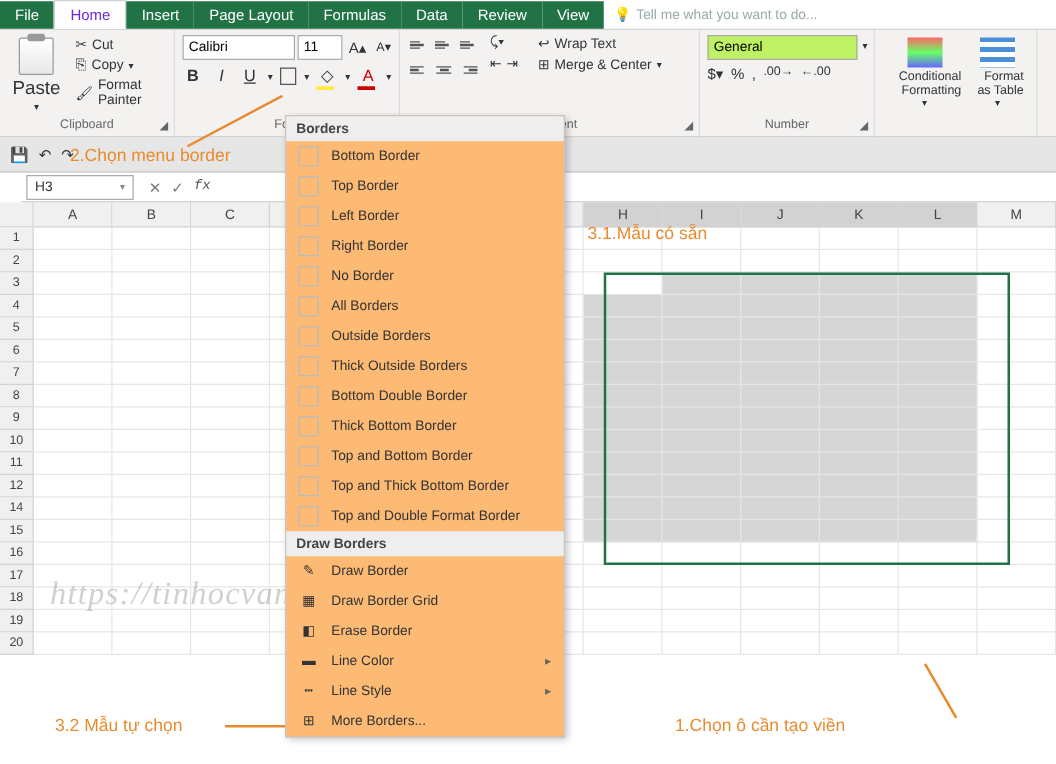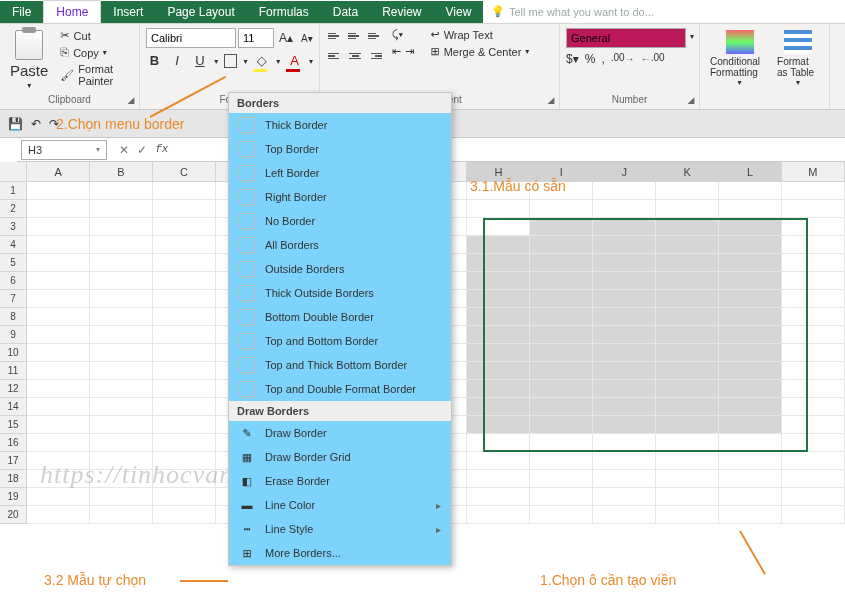--- a/index.html
+++ b/index.html
@@ -33,24 +33,24 @@
 .font-bot { display: flex; gap: 6px; align-items: center; }
 .font-btn { width: 18px; height: 18px; text-align: center; line-height: 18px; font-size: 13px; }
 
 .align-grid { display: grid; grid-template-columns: repeat(3, 18px); gap: 2px; }
 .align-cell { width: 18px; height: 16px; display: flex; flex-direction: column; justify-content: center; gap: 1px; padding: 2px; }
 .bar { height: 1.5px; background: #555; }
 
 .wrap-merge { display: flex; flex-direction: column; gap: 4px; margin-left: 8px; }
 .wm-item { display: flex; align-items: center; gap: 4px; font-size: 11px; }
 
-.num-top { width: 120px; height: 20px; border: 1px solid #ababab; background: #be185d; padding: 0 4px; font-size: 11px; margin-bottom: 4px; }
+.num-top { width: 120px; height: 20px; border: 1px solid #ababab; background: #bef264; padding: 0 4px; font-size: 11px; margin-bottom: 4px; }
 .num-bot { display: flex; gap: 6px; font-size: 12px; }
 
-.style-btn { display: flex; flex-direction: column; align-items: center; font-size: 10px; text-align: left; padding: 2px 4px; }
+.style-btn { display: flex; flex-direction: column; align-items: center; font-size: 10px; text-align: right; padding: 2px 4px; }
 .style-icon { width: 28px; height: 24px; margin-bottom: 2px; }
 
 
 .qat { height: 28px; background: #e6e6e6; display: flex; align-items: center; gap: 8px; padding: 0 8px; border-bottom: 1px solid #c8c8c8; }
 
 
 .fbar { height: 24px; display: flex; align-items: center; border-bottom: 1px solid #c8c8c8; margin-left: 17px; }
 .namebox { width: 86px; height: 20px; border: 1px solid #ababab; margin: 0 4px; padding: 0 6px; font-size: 11px; background: #fff; display: flex; align-items: center; }
 .fbar-btns { display: flex; gap: 8px; padding: 0 8px; color: #777; font-size: 12px; }
 .fx { font-style: italic; font-size: 11px; color: #555; font-family: Liberation Mono, monospace; }
@@ -63,21 +63,21 @@
 .col-h.sel { background: #d2d2d2; }
 .rows { }
 .row { display: flex; height: 18px; }
 .row-h { width: 28px; border-right: 1px solid #d4d4d4; border-bottom: 1px solid #d4d4d4; text-align: center; font-size: 10px; color: #444; line-height: 18px; background: #f0f0f0; }
 .cell { width: 65px; border-right: 1px solid #e6e6e6; border-bottom: 1px solid #e6e6e6; }
 .cell.sel { background: #d6d6d6; }
 .cell.active { background: #fff; }
 .selection-border { position: absolute; border: 2px solid #217346; pointer-events: none; }
 
 
-.dropdown { position: absolute; left: 228px; top: 92px; width: 224px; background: #7dd3fc; border: 1px solid #c6c6c6; box-shadow: 2px 2px 6px rgba(0,0,0,0.25); z-index: 50; }
+.dropdown { position: absolute; left: 228px; top: 92px; width: 224px; background: #fdba74; border: 1px solid #c6c6c6; box-shadow: 2px 2px 6px rgba(0,0,0,0.25); z-index: 50; }
 .dd-header { background: #eee; padding: 4px 8px; font-weight: 600; font-size: 11px; color: #444; }
 .dd-item { display: flex; align-items: center; gap: 10px; padding: 4px 10px; font-size: 11px; cursor: pointer; }
 .dd-icon { width: 16px; height: 16px; border: 1px solid #bbb; position: relative; flex-shrink: 0; }
 .dd-sub { margin-left: auto; color: #666; font-size: 10px; }
 
 
 .annot { position: absolute; color: #e88b2e; font-size: 14px; pointer-events: none; font-family: Arial; }
 .watermark { position: absolute; left: 40px; top: 460px; font-size: 26px; font-style: italic; font-family: Georgia, serif; color: rgba(120,120,120,0.35); letter-spacing: 1px; }
 .arrow-line { position: absolute; background: #e88b2e; }
 .bracket { position: absolute; border: 2px solid #e88b2e; border-left: none; }
@@ -588,21 +588,21 @@
       </div>
     </div>
   <div class="selection-border" style="left:483px;top:56px;width:325px;height:234px"></div>
 </div>
 
 <div class="dropdown">
   <div class="dd-header">Borders</div>
   <div id="dd-items1">
       <div class="dd-item">
         <div class="dd-icon"></div>
-        <span>Thick Border</span>
+        <span>Bottom Border</span>
       </div>
       <div class="dd-item">
         <div class="dd-icon"></div>
         <span>Top Border</span>
       </div>
       <div class="dd-item">
         <div class="dd-icon"></div>
         <span>Left Border</span>
       </div>
       <div class="dd-item">
@@ -621,20 +621,24 @@
         <div class="dd-icon"></div>
         <span>Outside Borders</span>
       </div>
       <div class="dd-item">
         <div class="dd-icon"></div>
         <span>Thick Outside Borders</span>
       </div>
       <div class="dd-item">
         <div class="dd-icon"></div>
         <span>Bottom Double Border</span>
+      </div>
+      <div class="dd-item">
+        <div class="dd-icon"></div>
+        <span>Thick Bottom Border</span>
       </div>
       <div class="dd-item">
         <div class="dd-icon"></div>
         <span>Top and Bottom Border</span>
       </div>
       <div class="dd-item">
         <div class="dd-icon"></div>
         <span>Top and Thick Bottom Border</span>
       </div>
       <div class="dd-item">

